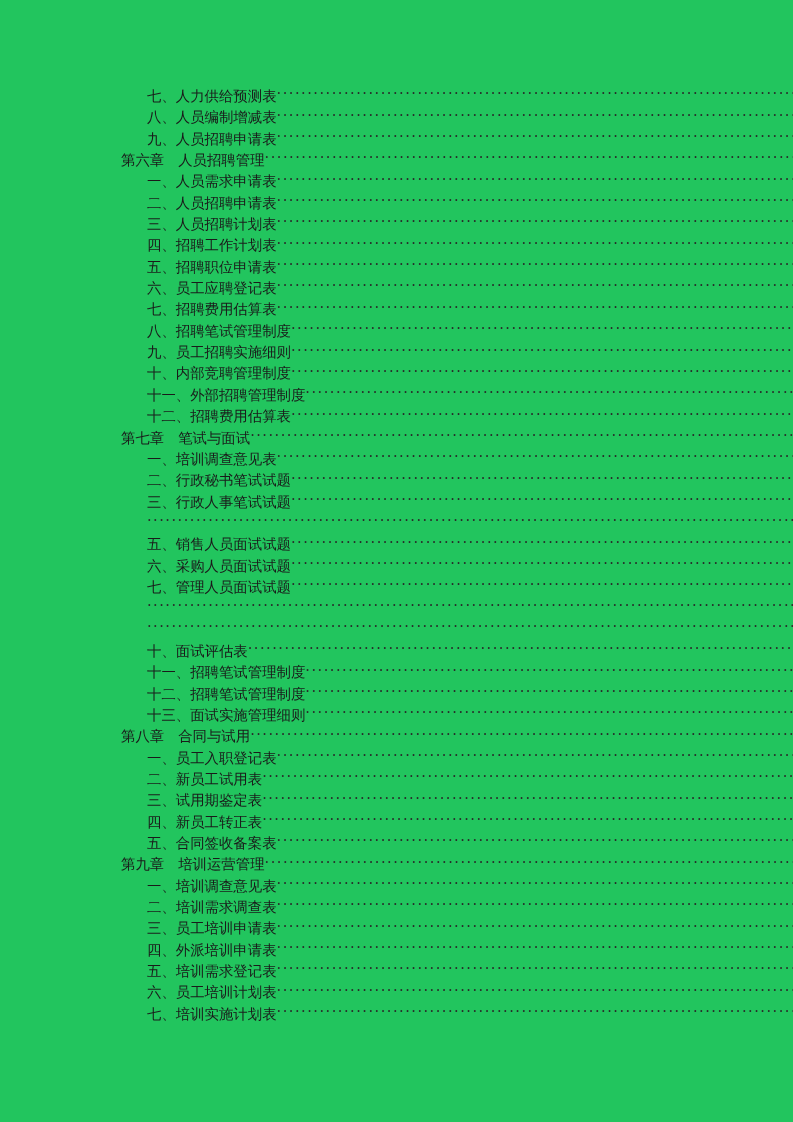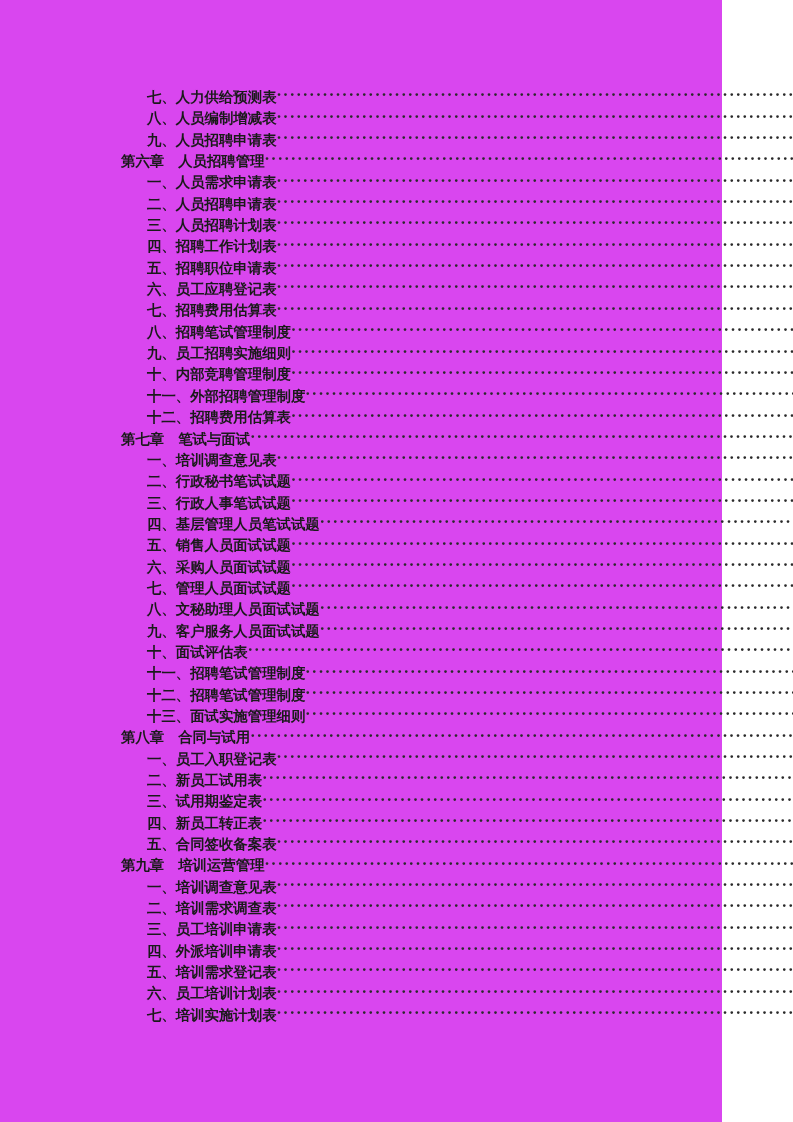--- a/index.html
+++ b/index.html
@@ -9,24 +9,23 @@
   }
   body {
     width: 793px;
     height: 1122px;
     font-family: "DejaVu Serif", "Liberation Serif", serif;
     color: #1a1a1a;
     overflow: hidden;
   }
   #page {
     position: relative;
-    width: 722px;
+    width: 793px;
     height: 1122px;
-    background: #d946ef;
-    font-weight: bold;
+    background: #22c55e;
   }
   #toc {
     position: absolute;
     left: 0;
     top: 86px;
     width: 793px;
   }
   .toc-row {
     display: flex;
     align-items: baseline;
@@ -159,41 +158,38 @@
       </div>
       <div class="toc-row lvl-item">
         <span class="toc-title">二、行政秘书笔试试题</span>
         <span class="leader"></span>
       </div>
       <div class="toc-row lvl-item">
         <span class="toc-title">三、行政人事笔试试题</span>
         <span class="leader"></span>
       </div>
       <div class="toc-row lvl-item">
-        <span class="toc-title">四、基层管理人员笔试试题</span>
         <span class="leader"></span>
       </div>
       <div class="toc-row lvl-item">
         <span class="toc-title">五、销售人员面试试题</span>
         <span class="leader"></span>
       </div>
       <div class="toc-row lvl-item">
         <span class="toc-title">六、采购人员面试试题</span>
         <span class="leader"></span>
       </div>
       <div class="toc-row lvl-item">
         <span class="toc-title">七、管理人员面试试题</span>
         <span class="leader"></span>
       </div>
       <div class="toc-row lvl-item">
-        <span class="toc-title">八、文秘助理人员面试试题</span>
-        <span class="leader"></span>
-      </div>
-      <div class="toc-row lvl-item">
-        <span class="toc-title">九、客户服务人员面试试题</span>
+        <span class="leader"></span>
+      </div>
+      <div class="toc-row lvl-item">
         <span class="leader"></span>
       </div>
       <div class="toc-row lvl-item">
         <span class="toc-title">十、面试评估表</span>
         <span class="leader"></span>
       </div>
       <div class="toc-row lvl-item">
         <span class="toc-title">十一、招聘笔试管理制度</span>
         <span class="leader"></span>
       </div>

